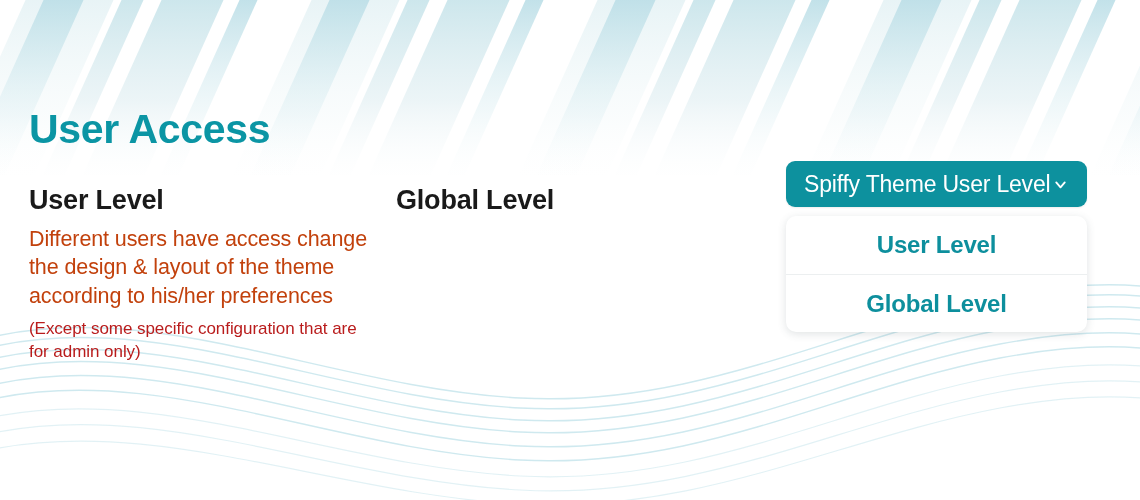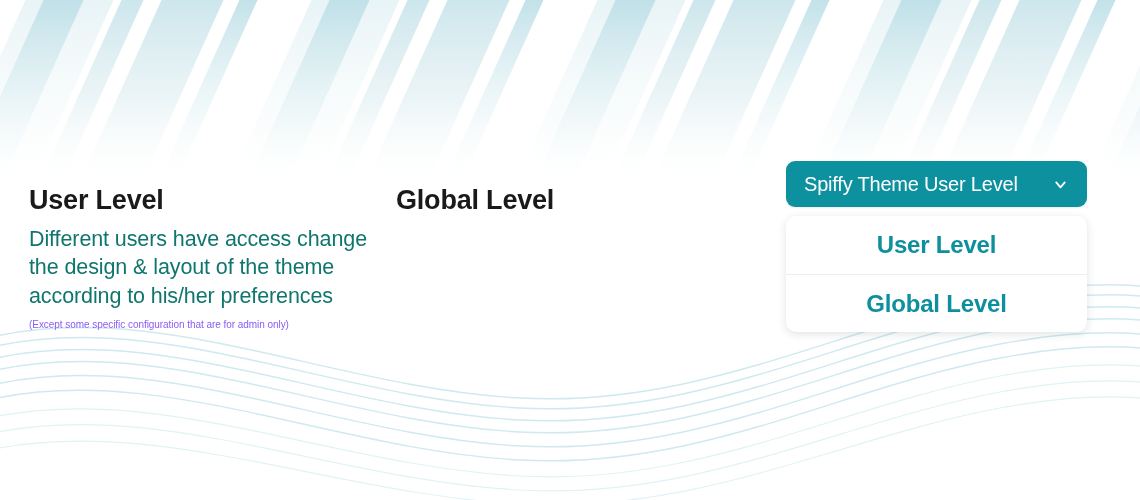--- a/index.html
+++ b/index.html
@@ -67,29 +67,29 @@
     font-size: 27px;
     font-weight: bold;
     color: #1a1a1a;
     letter-spacing: -0.2px;
     margin-bottom: 9px;
     line-height: 1.15;
   }
 
   .col-body {
     font-size: 21.5px;
-    color: #0f766e;
+    color: #c2410c;
     line-height: 1.32;
     letter-spacing: -0.1px;
   }
 
   .col-note {
     margin-top: 8px;
-    font-size: 10px;
-    color: #8b5cf6;
+    font-size: 17px;
+    color: #b91c1c;
     line-height: 1.32;
     letter-spacing: -0.05px;
   }
 
   
   .dropdown {
     position: absolute;
     left: 786px;
     top: 161px;
     width: 301px;
@@ -102,21 +102,21 @@
     display: flex;
     align-items: center;
     justify-content: space-between;
     padding: 0 17px 0 18px;
     cursor: pointer;
     box-shadow: 0 1px 2px rgba(0,0,0,0.07);
   }
 
   .dropdown-toggle-label {
     color: #ffffff;
-    font-size: 20px;
+    font-size: 23px;
     letter-spacing: -0.2px;
     white-space: nowrap;
   }
 
   .chevron-icon {
     display: flex;
     align-items: center;
     justify-content: center;
     width: 20px;
     height: 20px;
@@ -193,20 +193,21 @@
       <path d="M-20,118 C150,72 330,166 520,176 C700,186 840,104 1000,74 C1080,59 1130,62 1160,66"></path>
       <path d="M-20,132 C150,88 330,180 520,190 C700,200 840,118 1000,88 C1080,73 1130,76 1160,80"></path>
     </g>
     <g fill="none" stroke="#cfe9ef" stroke-width="1.2" opacity="0.6">
       <path d="M-20,150 C150,108 330,196 520,206 C700,216 840,136 1000,106 C1080,91 1130,94 1160,98"></path>
       <path d="M-20,166 C150,124 330,210 520,220 C700,230 840,152 1000,122 C1080,107 1130,110 1160,114"></path>
       <path d="M-20,182 C150,142 330,224 520,234 C700,244 840,168 1000,138 C1080,123 1130,126 1160,130"></path>
     </g>
   </svg>
 
+  <div class="page-title">User Access</div>
 
   <div class="col col-user">
     <div class="col-heading">User Level</div>
     <div class="col-body">Different users have access change the design &amp; layout of the theme according to his/her preferences</div>
     <div class="col-note">(Except some specific configuration that are for admin only)</div>
   </div>
 
   <div class="col col-global">
     <div class="col-heading">Global Level</div>
   </div>

